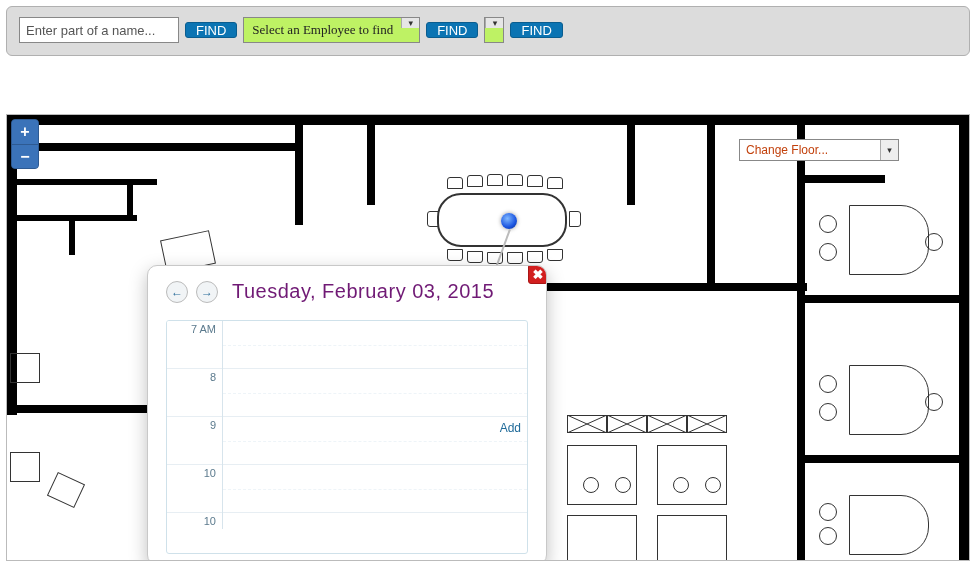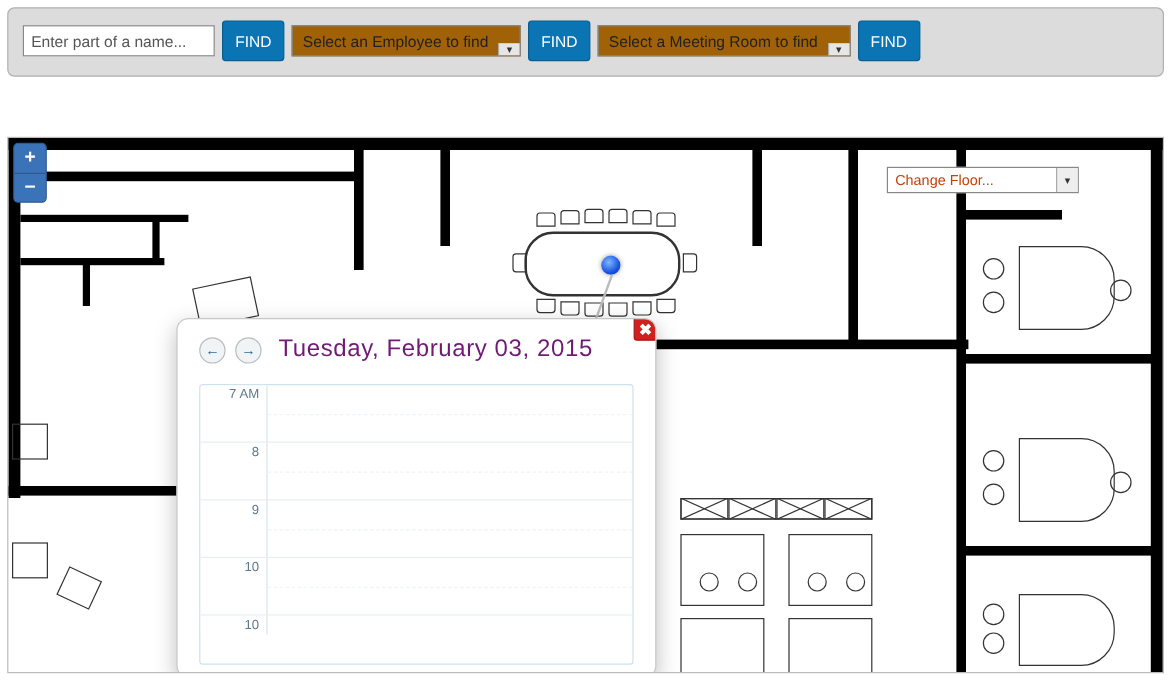--- a/index.html
+++ b/index.html
@@ -11,29 +11,29 @@
     background: #dcdcdc; border: 1px solid #b0b0b0; border-radius: 6px;
   }
   .app-title { color: #2a7ab0; font-size: 22px; font-weight: bold; margin-bottom: 10px; }
   .search-row { display: flex; align-items: center; gap: 6px; flex-wrap: nowrap; }
   .text-input {
     height: 26px; padding: 3px 6px; border: 1px solid #888; background: #fff;
     font-size: 13px; color: #333; width: 160px;
   }
   .text-input::placeholder { color: #555; }
   .select-box {
-    display: inline-flex; align-items: flex-end; height: 26px; border: 1px solid #888; background: #a16207;
+    display: inline-flex; align-items: flex-start; height: 26px; border: 1px solid #888; background: #bef264; font-family: Liberation Serif, serif;
   }
   .select-box .sel-label { padding: 4px 8px; font-size: 13px; color: #222; display: flex; align-items: center; }
   .select-box .sel-arrow {
     width: 18px; display: flex; align-items: center; justify-content: center;
     background: #e6e6e6; border-left: 1px solid #aaa; cursor: pointer; font-size: 9px; color: #333;
   }
   .btn-find {
-    height: 34px; padding: 0 10px; background: #0b74b3; color: #fff; border: 1px solid #0a5d8f;
+    height: 16px; padding: 0 10px; background: #0b74b3; color: #fff; border: 1px solid #0a5d8f;
     border-radius: 3px; font-size: 13px; cursor: pointer;
   }
 
   
   .map-area {
     position: absolute; left: 6px; right: 6px; top: 114px; bottom: 6px;
     border: 1px solid #bbb; background: #fff; overflow: hidden;
   }
   
   .wall { position: absolute; background: #000; }
@@ -100,21 +100,20 @@
     <input class="text-input" type="text" placeholder="Enter part of a name..." style="">
     <button class="btn-find">FIND</button>
 
     <div class="select-box">
       <span class="sel-label">Select an Employee to find</span>
       <span class="sel-arrow">▾</span>
     </div>
     <button class="btn-find">FIND</button>
 
     <div class="select-box">
-      <span class="sel-label">Select a Meeting Room to find</span>
       <span class="sel-arrow">▾</span>
     </div>
     <button class="btn-find">FIND</button>
   </div>
 </div>
 
 <div class="map-area">
 
   <div class="wall" style="left:0;top:0;right:0;height:10px"></div>
   <div class="wall" style="left:0;top:0;width:10px;height:300px"></div>
@@ -237,20 +236,23 @@
             <div class="slot">
               <span>10</span>
             </div>
             <div class="slot">
               <span>10</span>
             </div>
           </div>
         <div class="day-col" id="day-col">
             <div class="slot half"></div>
             <div class="slot half"></div>
+            <div class="slot half">
+              <span class="add-link">Add</span>
+            </div>
             <div class="slot half"></div>
             <div class="slot half"></div>
           </div>
       </div>
     </div>
   </div>
 
 </div>
 
 </body></html>

